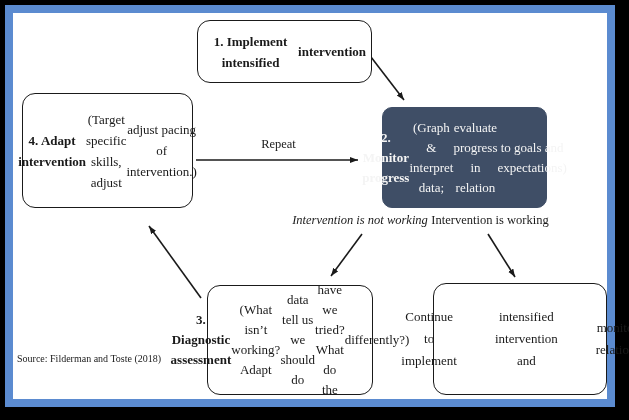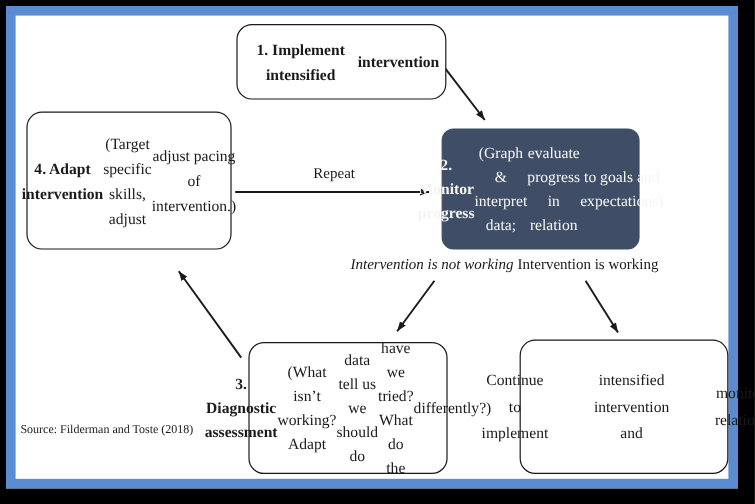--- a/index.html
+++ b/index.html
@@ -34,20 +34,21 @@
     font-size: 13px; line-height: 20px;
     color: var(--text, #1a1a1a);
     padding: 4px 5px;
   }
   .box .title { font-weight: bold; }
   .box.dark {
     background: var(--monitor_box_fill, #3f4e66);
     border-color: var(--monitor_box_fill, #3f4e66);
     color: var(--monitor_box_text, #f4f4f4);
     border-radius: 10px;
+    margin-left: 14px;
   }
   .box-implement  { left: 197px; top: 20px;  width: 175px; height: 63px;  font-weight: bold; line-height: 21px; }
   .box-adapt      { left: 22px;  top: 93px;  width: 171px; height: 115px; line-height: 21px; }
   .box-monitor    { left: 368px; top: 107px; width: 165px; height: 101px; }
   .box-diagnostic { left: 207px; top: 285px; width: 166px; height: 110px; align-items: center; }
   .box-continue   { left: 433px; top: 283px; width: 174px; height: 112px; line-height: 22px; gap: 38px; }
   .label {
     position: absolute;
     font-size: 12.5px;
     color: var(--text, #1a1a1a);

